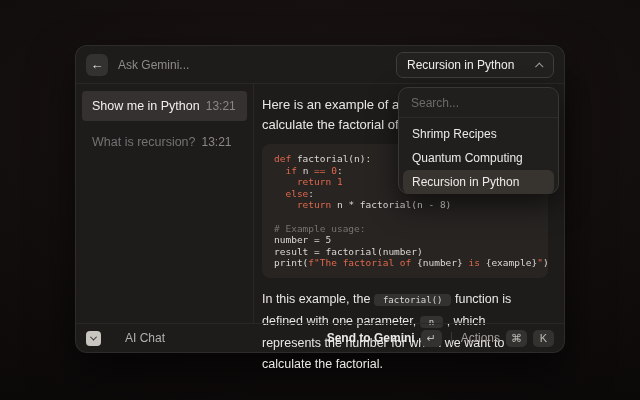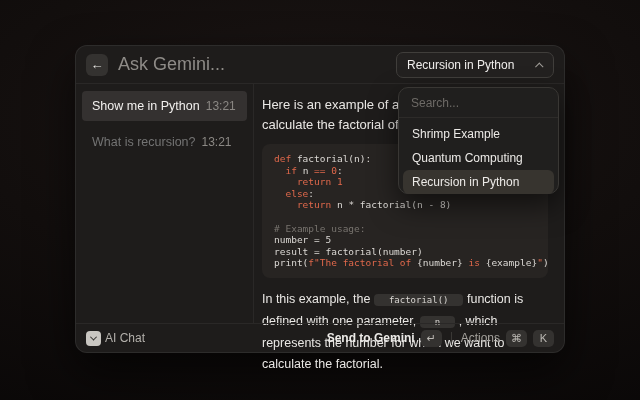--- a/index.html
+++ b/index.html
@@ -13,21 +13,21 @@
     position:absolute; left:75px; top:45px; width:490px; height:308px;
     background:#1e1c1b; border:1px solid rgba(255,255,255,0.07); border-radius:12px;
     box-shadow: 0 20px 45px rgba(0,0,0,0.6);
     display:flex; flex-direction:column;
   }
   
   .header { height:38px; flex:0 0 38px; display:flex; align-items:center; gap:10px;
             padding:0 10px; border-bottom:1px solid #2a2827; }
   .back-btn { width:22px; height:22px; border-radius:6px; background:#343230; color:#e8e6e3;
               display:flex; align-items:center; justify-content:center; font-size:13px; cursor:default; }
-  .ask-input { color:#8e8b87; font-size:18px; flex:1; }
+  .ask-input { color:#8e8b87; font-size:12px; flex:1; }
   .model-btn { width:158px; height:26px; border:1px solid #403e3b; border-radius:7px;
                background:#232120; display:flex; align-items:center; justify-content:space-between;
                padding:0 10px; color:#f0eeec; font-size:12px; }
   .chev-up { width:6px; height:6px; border-left:1.5px solid #a19e99; border-top:1.5px solid #a19e99;
              transform:rotate(45deg) translateY(1px); margin-top:3px; }
   
   .win-body { flex:1; display:flex; min-height:0; }
   .sidebar { width:178px; flex:0 0 178px; border-right:1px solid #2a2827; padding:7px 6px; }
   .chat-item { display:flex; align-items:baseline; gap:6px; padding:8px 10px; border-radius:4px;
                font-size:12.5px; margin-bottom:6px; }
@@ -39,25 +39,25 @@
   .intro { color:#e9e7e4; font-size:13px; line-height:20px; }
   .code-block { margin-top:9px; background:#272422; border-radius:8px; padding:9px 12px;
                 font-family:"DejaVu Sans Mono", monospace; font-size:9.5px; line-height:11.6px;
                 color:#dcd9d5; overflow:hidden; }
   .code-line { white-space:pre; }
   .tok-kw, .tok-num, .tok-str { color:#e0684b; }
   .tok-pl { color:#dcd9d5; }
   .tok-cm { color:#77736e; }
   .explanation { margin-top:11px; color:#e9e7e4; font-size:12.5px; line-height:21px; }
   .inline-code { font-family:"DejaVu Sans Mono", monospace; font-size:9px; background:#343230;
-                 color:#d9d6d2; border-radius:4px; padding:1px 15px; }
+                 color:#d9d6d2; border-radius:4px; padding:1px 9px; }
   
   .footer { height:29px; flex:0 0 29px; border-top:1px solid #2a2827; display:flex;
             align-items:center; padding:0 10px; gap:8px; }
-  .ai-chat { display:flex; align-items:center; gap:4px; }
+  .ai-chat { display:flex; align-items:center; gap:24px; }
   .ai-chat-ico { width:15px; height:15px; border-radius:4px; background:#c9c6c1;
                  display:flex; align-items:center; justify-content:center; }
   .ai-chat-ico .glyph { width:5px; height:5px; border-left:1.5px solid #2b2927;
                         border-bottom:1.5px solid #2b2927; transform:rotate(-45deg) translate(1px,-1px); }
   .ai-chat .lbl { color:#b3b0ab; font-size:12px; }
   .foot-right { margin-left:auto; display:flex; align-items:center; gap:7px; }
   .send-lbl { color:#eceae7; font-size:12px; font-weight:bold; }
   .keycap { min-width:21px; height:17px; padding:0 4px; background:#343230; border-radius:5px;
             color:#bcb9b4; font-size:11px; display:flex; align-items:center; justify-content:center; }
   .vdiv { width:1px; height:13px; background:#3a3835; margin:0 2px; }
@@ -134,19 +134,19 @@
         <span class="actions-lbl">Actions</span>
         <span class="keycap">⌘</span>
         <span class="keycap">K</span>
       </div>
     </div>
   </div>
 
   <div class="popup">
     <div class="popup-search">Search...</div>
     <div class="popup-items">
-      <div class="popup-item">Shrimp Example</div>
+      <div class="popup-item">Shrimp Recipes</div>
       <div class="popup-item">Quantum Computing</div>
       <div class="popup-item selected">Recursion in Python</div>
     </div>
   </div>
 
 </div>
 
 </body></html>

